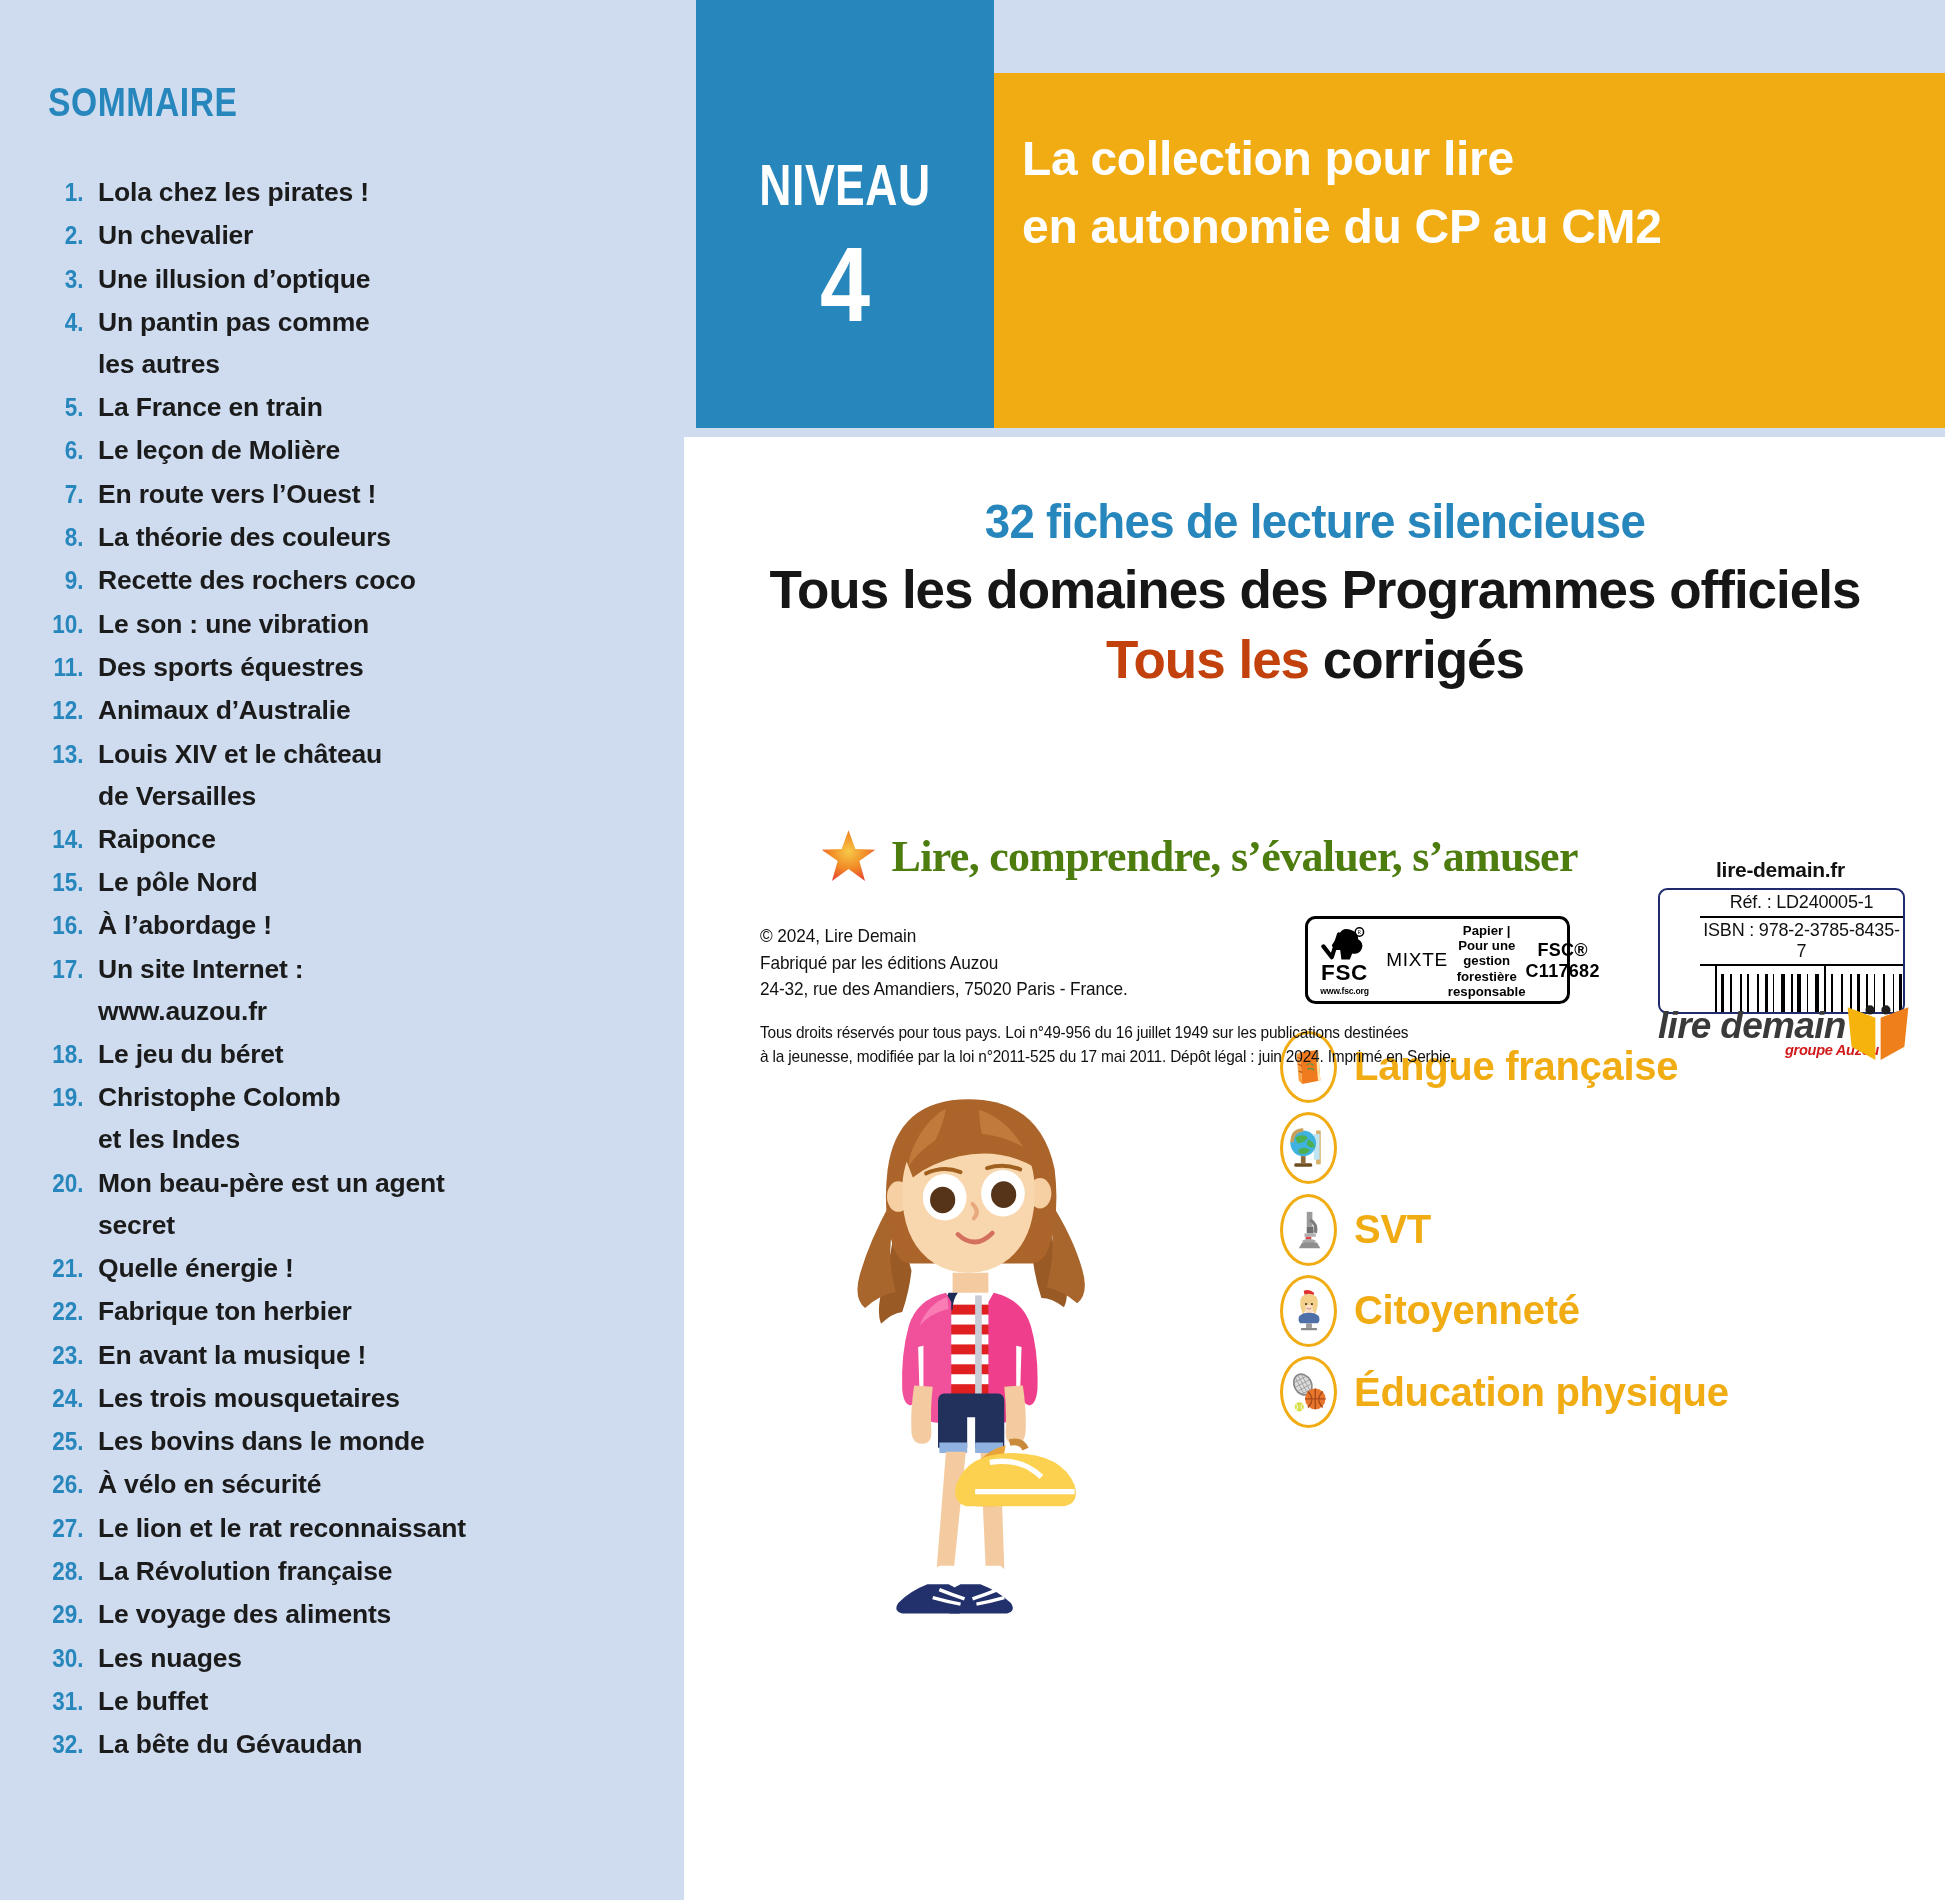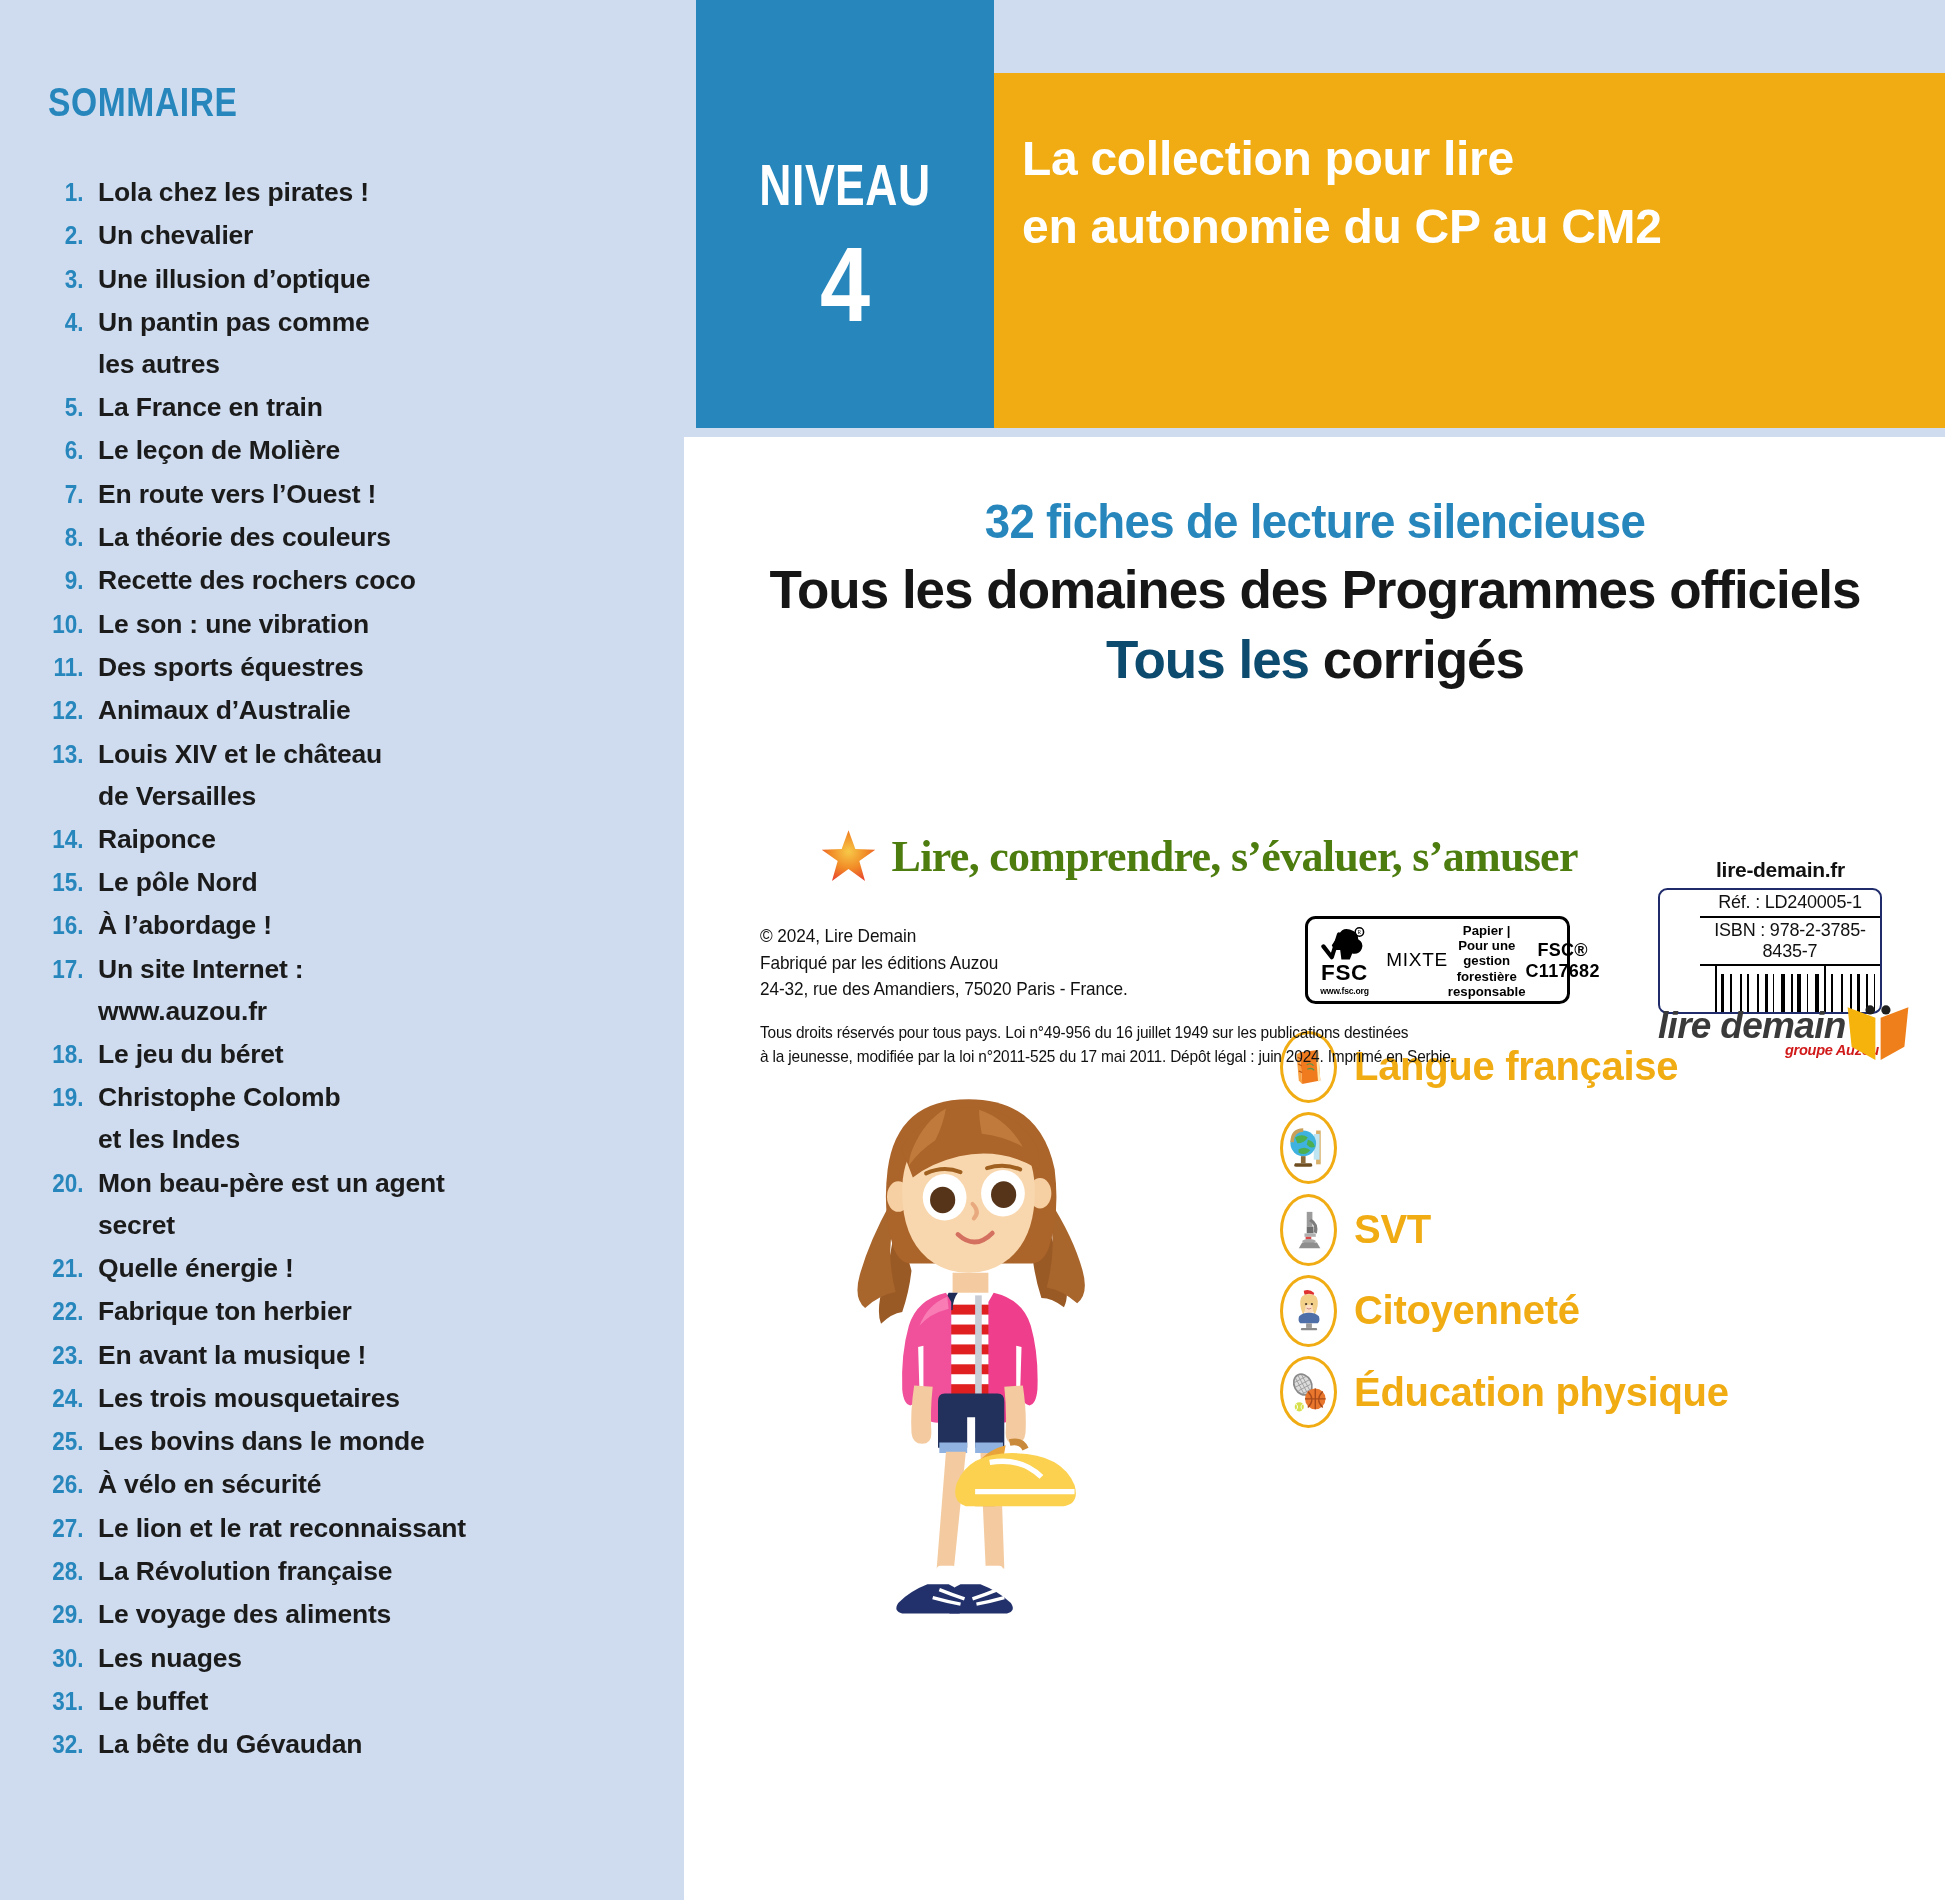--- a/index.html
+++ b/index.html
@@ -138,21 +138,21 @@
     color: #161616;
     line-height: 1.32;
     letter-spacing: -1px;
   }
   #slogan .s3 {
     font-size: 53px;
     font-weight: 900;
     line-height: 1.32;
     letter-spacing: -1px;
   }
-  #slogan .s3 .blue { color: #0c4a6e; }
+  #slogan .s3 .blue { color: #c2410c; }
   #slogan .s3 .black { color: #161616; }
 
   
   #card {
     position: absolute;
     left: 0px; top: 796px;
     width: 1262px; height: 1104px;
     background: #ffffff;
   }
 
@@ -271,21 +271,21 @@
     width: 265px;
     text-align: center;
     font-size: 21px;
     font-weight: 900;
     color: #111;
     letter-spacing: -0.3px;
   }
   #barcode-box {
     position: absolute;
     left: 974px; top: 888px;
-    width: 224px; height: 126px;
+    width: 247px; height: 126px;
     border: 2.6px solid #1f2b6b;
     border-radius: 9.3px;
     overflow: hidden;
     background: #fff;
     padding-left: 40px;
   }
   #barcode-box .bc-row {
     text-align: center;
     font-size: 18px;
     color: #111;

